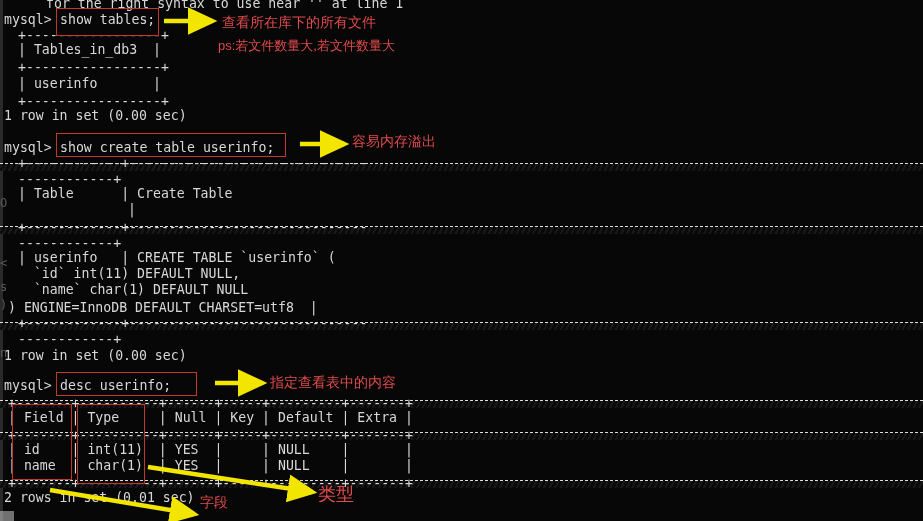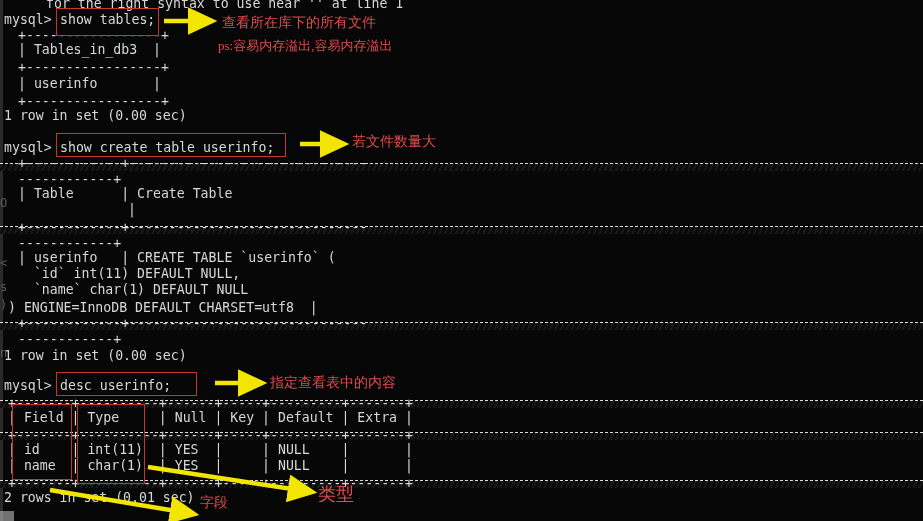--- a/index.html
+++ b/index.html
@@ -18,21 +18,21 @@
   }
   .line{position:absolute;left:4px;white-space:pre;}
 
   
   .ghost{position:absolute;left:0px;color:#5a5a5a;font-size:12px;line-height:14px;white-space:pre;}
 
   
   .rbox{position:absolute;border:1.5px solid #c0392b;box-sizing:border-box;pointer-events:none;}
 
   
-  .cn{position:absolute;color:#e04b4b;font-family:Liberation Serif, serif;
+  .cn{position:absolute;color:#e04b4b;font-family:Liberation Sans, sans-serif;
       font-size:14px;line-height:17px;white-space:pre;font-weight:500;}
 
   
   .scan{position:absolute;left:0;width:923px;height:0;
         border-top:1.5px dashed #e8e8e8;opacity:.95;}
   .scanband{position:absolute;left:0;width:923px;height:7px;
         background:repeating-linear-gradient(115deg,#1b1b1b 0 2px,#0a0a0a 2px 5px);opacity:.85;}
 
   
   svg.arrows{position:absolute;left:0;top:0;width:923px;height:521px;pointer-events:none;}
@@ -76,22 +76,22 @@
   <div id="box-layer">
       <div class="rbox" style="left: 56px; top: 8px; width: 103px; height: 28px; border-color: rgb(192, 57, 43);"></div>
       <div class="rbox" style="left: 56px; top: 133px; width: 230px; height: 24px; border-color: rgb(192, 57, 43);"></div>
       <div class="rbox" style="left: 56px; top: 372px; width: 141px; height: 24px; border-color: rgb(192, 57, 43);"></div>
       <div class="rbox" style="left: 12px; top: 404px; width: 60px; height: 76px; border-color: rgb(192, 57, 43);"></div>
       <div class="rbox" style="left: 77px; top: 404px; width: 68px; height: 80px; border-color: rgb(192, 57, 43);"></div>
     </div>
 
   <div id="note-layer">
       <div class="cn" style="left: 222px; top: 14px; font-size: 14px; color: rgb(224, 75, 75);">查看所在库下的所有文件</div>
-      <div class="cn" style="left: 218px; top: 37px; font-size: 13px; color: rgb(224, 75, 75);">ps:容易内存溢出,容易内存溢出</div>
-      <div class="cn" style="left: 352px; top: 133px; font-size: 14px; color: rgb(224, 75, 75);">若文件数量大</div>
+      <div class="cn" style="left: 218px; top: 37px; font-size: 13px; color: rgb(224, 75, 75);">ps:若文件数量大,若文件数量大</div>
+      <div class="cn" style="left: 352px; top: 133px; font-size: 14px; color: rgb(224, 75, 75);">容易内存溢出</div>
       <div class="cn" style="left: 270px; top: 374px; font-size: 14px; color: rgb(224, 75, 75); text-align: right;">指定查看表中的内容</div>
       <div class="cn" style="left: 318px; top: 486px; font-size: 18px; color: rgb(224, 75, 75);">类型</div>
       <div class="cn" style="left: 200px; top: 494px; font-size: 14px; color: rgb(224, 75, 75);">字段</div>
     </div>
 
   <svg class="arrows" id="arrow-layer" viewBox="0 0 923 521">
     <defs>
       <marker id="ah" markerWidth="7" markerHeight="7" refX="5.4" refY="3.1" orient="auto">
         <path d="M0,0 L6.6,3.1 L0,6.2 z" fill="#f2e500"></path>
       </marker>

